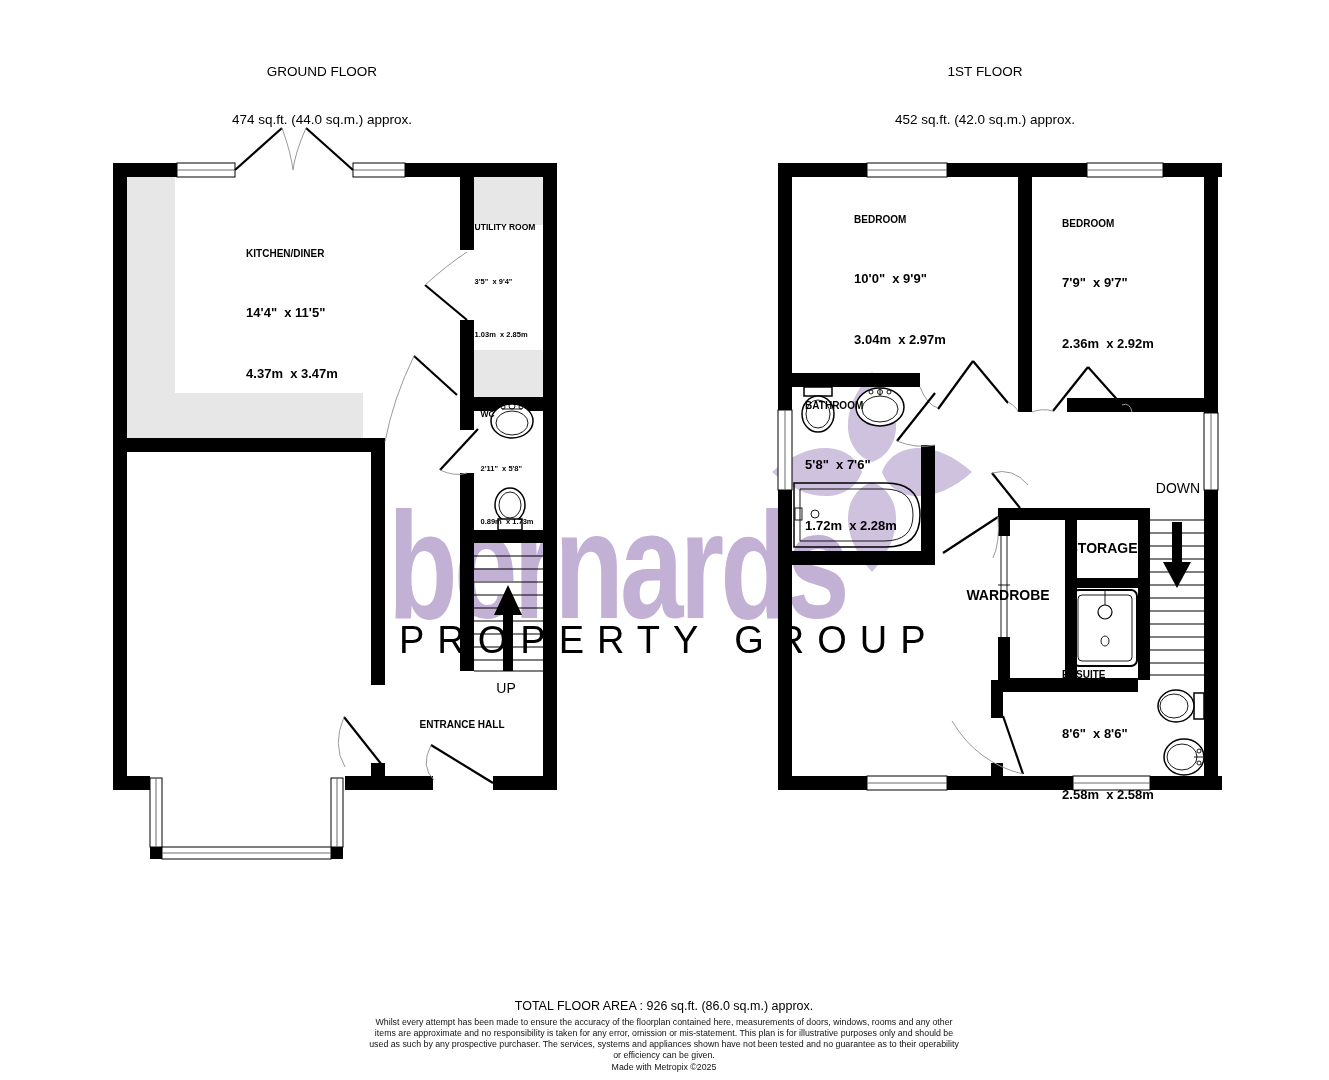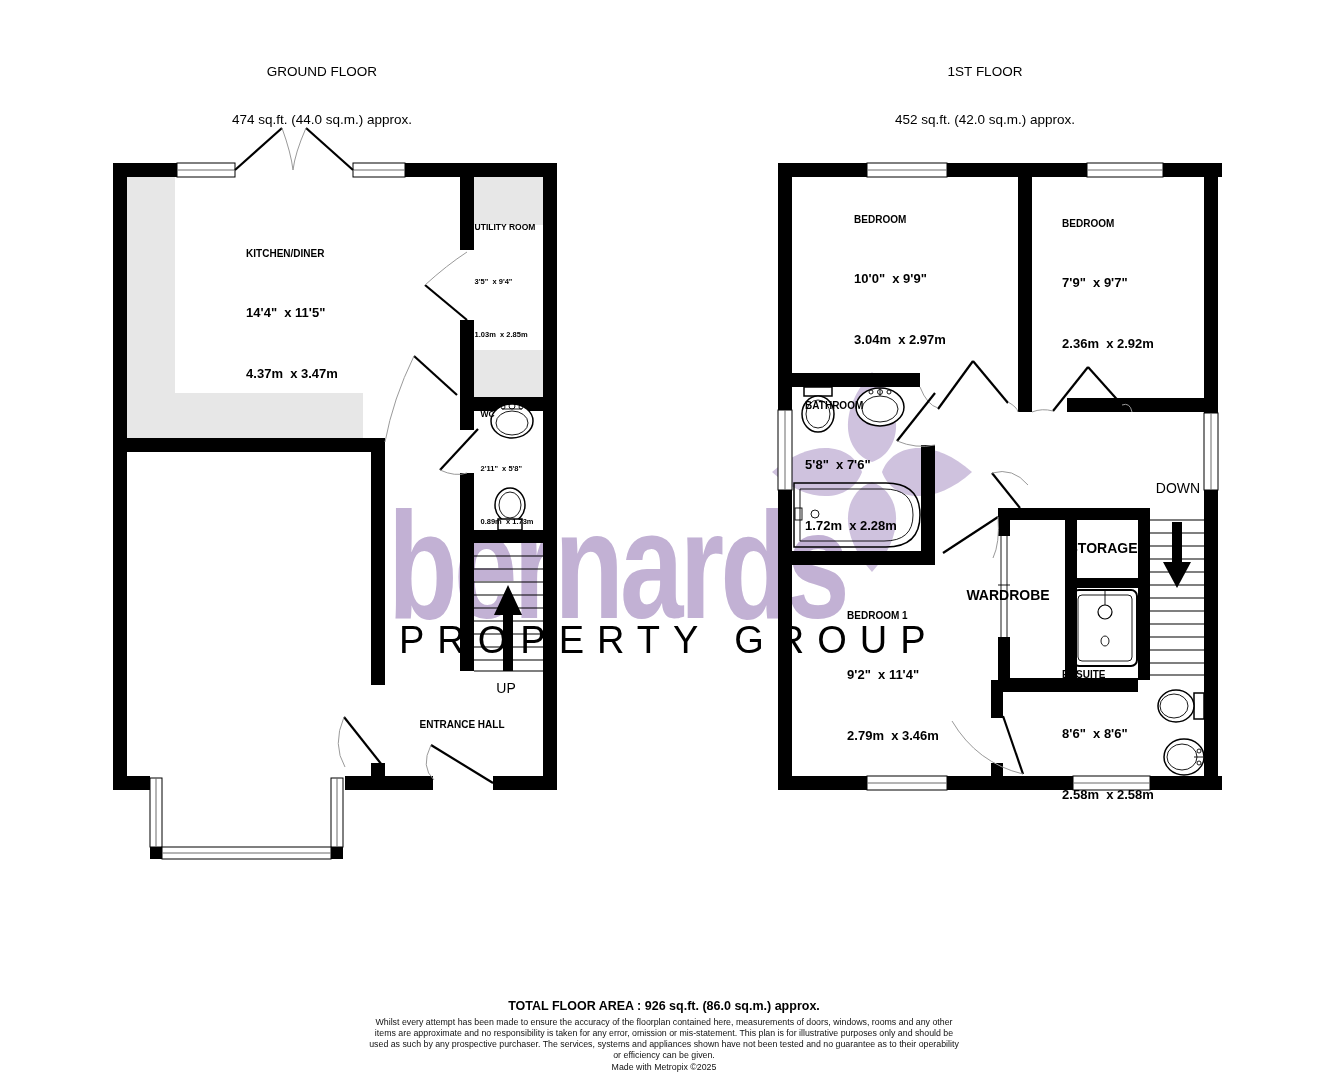--- a/index.html
+++ b/index.html
@@ -19,21 +19,21 @@
   .plan{position:absolute;z-index:20;}
   
   #wm-flower{position:absolute;left:762px;top:360px;z-index:5;}
   #wm-brand{position:absolute;left:388px;top:489px;z-index:6;font-size:152px;font-weight:bold;
             letter-spacing:-5px;line-height:1;transform:scaleX(0.75);transform-origin:left top;}
   #wm-tagline{position:absolute;left:399px;top:621px;z-index:6;font-size:38px;font-weight:normal;
               letter-spacing:13px;line-height:1;white-space:pre;}
   
   #footer{position:absolute;left:664px;top:999px;transform:translateX(-50%);
           text-align:center;z-index:30;}
-  #footer .total{font-size:12.5px;font-weight:bold;margin-bottom:4px;white-space:pre;}
+  #footer .total{font-size:12.5px;font-weight:normal;margin-bottom:4px;white-space:pre;}
   #footer .disclaimer{font-size:8.8px;line-height:1.24;width:590px;color:#111;}
   #footer .credit{font-size:8.8px;margin-top:1px;color:#111;}
   svg .wall{fill:#000;stroke:none;}
   svg .win{fill:#fff;stroke:#000;stroke-width:1;}
   svg .winline{stroke:#6b6b6b;stroke-width:1;}
   svg .gray{fill:#e7e7e7;}
   svg .leaf{stroke:#000;stroke-width:2.2;fill:none;}
   svg .arc{stroke:#9a9a9a;stroke-width:1;fill:none;}
   svg .fixd{fill:#fff;stroke:#000;stroke-width:1.5;}
   svg .fixn{fill:none;stroke:#000;stroke-width:1.5;}
@@ -356,25 +356,20 @@
   </div>
   <div class="room-label tiny" style="left:1178px;top:489px">
     <div class="name">DOWN</div>
   </div>
   <div class="room-label mid" style="left:1103px;top:549px">
     <div class="name">STORAGE</div>
   </div>
   <div class="room-label mid" style="left:1008px;top:596px">
     <div class="name">WARDROBE</div>
   </div>
-  <div class="room-label" style="left:893px;top:677px">
-    <div class="name">BEDROOM 1</div>
-    <div class="dim">9'2"  x 11'4"</div>
-    <div class="dim">2.79m  x 3.46m</div>
-  </div>
   <div class="room-label" style="left:1108px;top:736px">
     <div class="name">ENSUITE</div>
     <div class="dim">8'6"  x 8'6"</div>
     <div class="dim">2.58m  x 2.58m</div>
   </div>
 
   <div id="footer">
     <div class="total">TOTAL FLOOR AREA : 926 sq.ft. (86.0 sq.m.) approx.</div>
     <div class="disclaimer">Whilst every attempt has been made to ensure the accuracy of the floorplan contained here, measurements of doors, windows, rooms and any other items are approximate and no responsibility is taken for any error, omission or mis-statement. This plan is for illustrative purposes only and should be used as such by any prospective purchaser. The services, systems and appliances shown have not been tested and no guarantee as to their operability or efficiency can be given.</div>
     <div class="credit">Made with Metropix ©2025</div>

